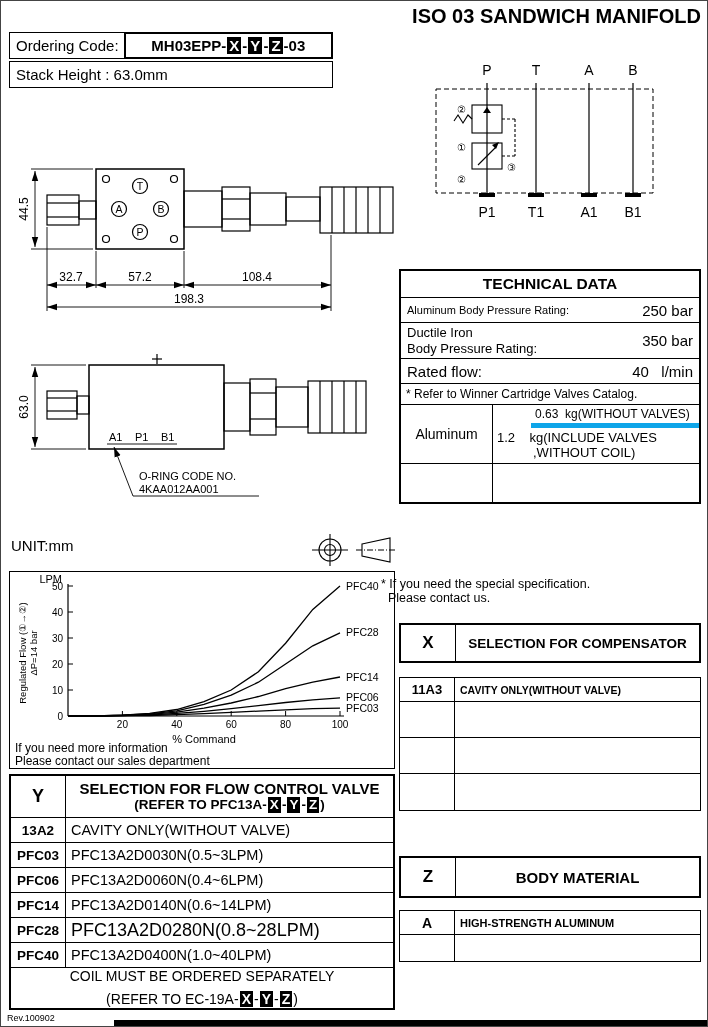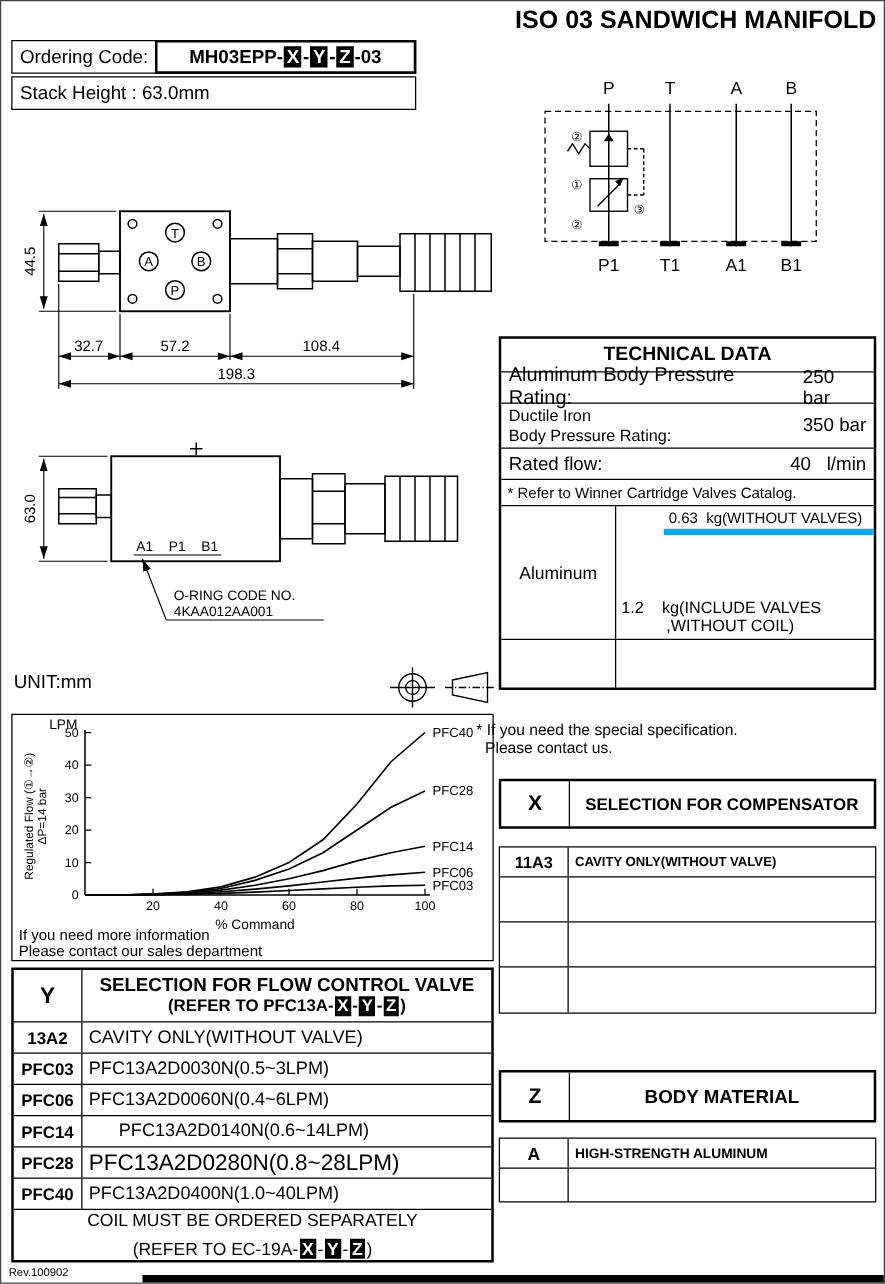--- a/index.html
+++ b/index.html
@@ -251,40 +251,40 @@
       </svg>
     <div style="position:absolute;left:5px;top:170px;font-size:12px;line-height:13px;">
       <div>If you need more information</div>
       <div>Please contact our sales department</div>
     </div>
   </div>
 
   <div class="abs" style="left:398px;top:268px;width:302px;border:2px solid #000;">
     <div style="height:27px;display:flex;align-items:center;justify-content:center;font-weight:bold;font-size:15.5px;border-bottom:1px solid #000;">TECHNICAL DATA</div>
     <div class="tdrow" style="height:25px;">
-      <span style="font-size:16px;">Aluminum Body Pressure Rating:</span>
+      <span style="font-size:11px;">Aluminum Body Pressure Rating:</span>
       <span style="font-size:15px;">250 bar</span>
     </div>
     <div class="tdrow" style="height:36px;">
       <span style="font-size:13px;line-height:16px;">
         <span style="display:block;">Ductile Iron</span>
         <span style="display:block;">Body Pressure Rating:</span>
       </span>
       <span style="font-size:15px;">350 bar</span>
     </div>
     <div class="tdrow" style="height:25px;">
       <span style="font-size:15px;">Rated flow:</span>
       <span class="pre" style="font-size:15px;">40   l/min</span>
     </div>
     <div style="height:21px;display:flex;align-items:center;padding:0 5px;font-size:12px;border-bottom:1px solid #000;">* Refer to Winner Cartridge Valves Catalog.</div>
     <div style="display:flex;border-bottom:1px solid #000;">
       <div style="width:92px;border-right:1px solid #000;display:flex;align-items:center;justify-content:center;font-size:14px;flex:none;">Aluminum</div>
       <div style="flex:1;">
         <div class="pre" style="border-bottom:5px solid #0ea5e9;padding:2px 4px;font-size:12px;margin-left:38px;">0.63  kg(WITHOUT VALVES)</div>
-        <div class="pre" style="padding:2px 4px 0 4px;font-size:13px;margin-top:48px;">1.2    kg(INCLUDE VALVES</div>
+        <div class="pre" style="padding:2px 4px 0 4px;font-size:13px;">1.2    kg(INCLUDE VALVES</div>
         <div class="pre" style="padding:0 4px 3px 40px;font-size:13px;">,WITHOUT COIL)</div>
       </div>
     </div>
     <div style="display:flex;height:38px;">
       <div style="width:92px;border-right:1px solid #000;flex:none;"></div>
       <div style="flex:1;"></div>
     </div>
   </div>
   <div class="abs" style="left:380px;top:576px;font-size:12.5px;line-height:14px;">
     <div>* If you need the special specification.</div>
@@ -333,21 +333,21 @@
     <div class="trow" style="height:25px;">
       <div class="codecell" style="font-size:13.5px;">PFC03</div>
       <div class="desccell" style="font-size:14.5px;">PFC13A2D0030N(0.5~3LPM)</div>
     </div>
     <div class="trow" style="height:25px;">
       <div class="codecell" style="font-size:13.5px;">PFC06</div>
       <div class="desccell" style="font-size:14.5px;">PFC13A2D0060N(0.4~6LPM)</div>
     </div>
     <div class="trow" style="height:25px;">
       <div class="codecell" style="font-size:13.5px;">PFC14</div>
-      <div class="desccell" style="font-size:14.5px;margin-left:24px;">PFC13A2D0140N(0.6~14LPM)</div>
+      <div class="desccell" style="font-size:14.5px;">PFC13A2D0140N(0.6~14LPM)</div>
     </div>
     <div class="trow" style="height:25px;">
       <div class="codecell" style="font-size:13.5px;">PFC28</div>
       <div class="desccell" style="font-size:18px;">PFC13A2D0280N(0.8~28LPM)</div>
     </div>
     <div class="trow" style="height:25px;">
       <div class="codecell" style="font-size:13.5px;">PFC40</div>
       <div class="desccell" style="font-size:14.5px;">PFC13A2D0400N(1.0~40LPM)</div>
     </div>
     <div style="height:40px;display:flex;flex-direction:column;align-items:center;justify-content:space-between;font-size:14px;line-height:17px;">

